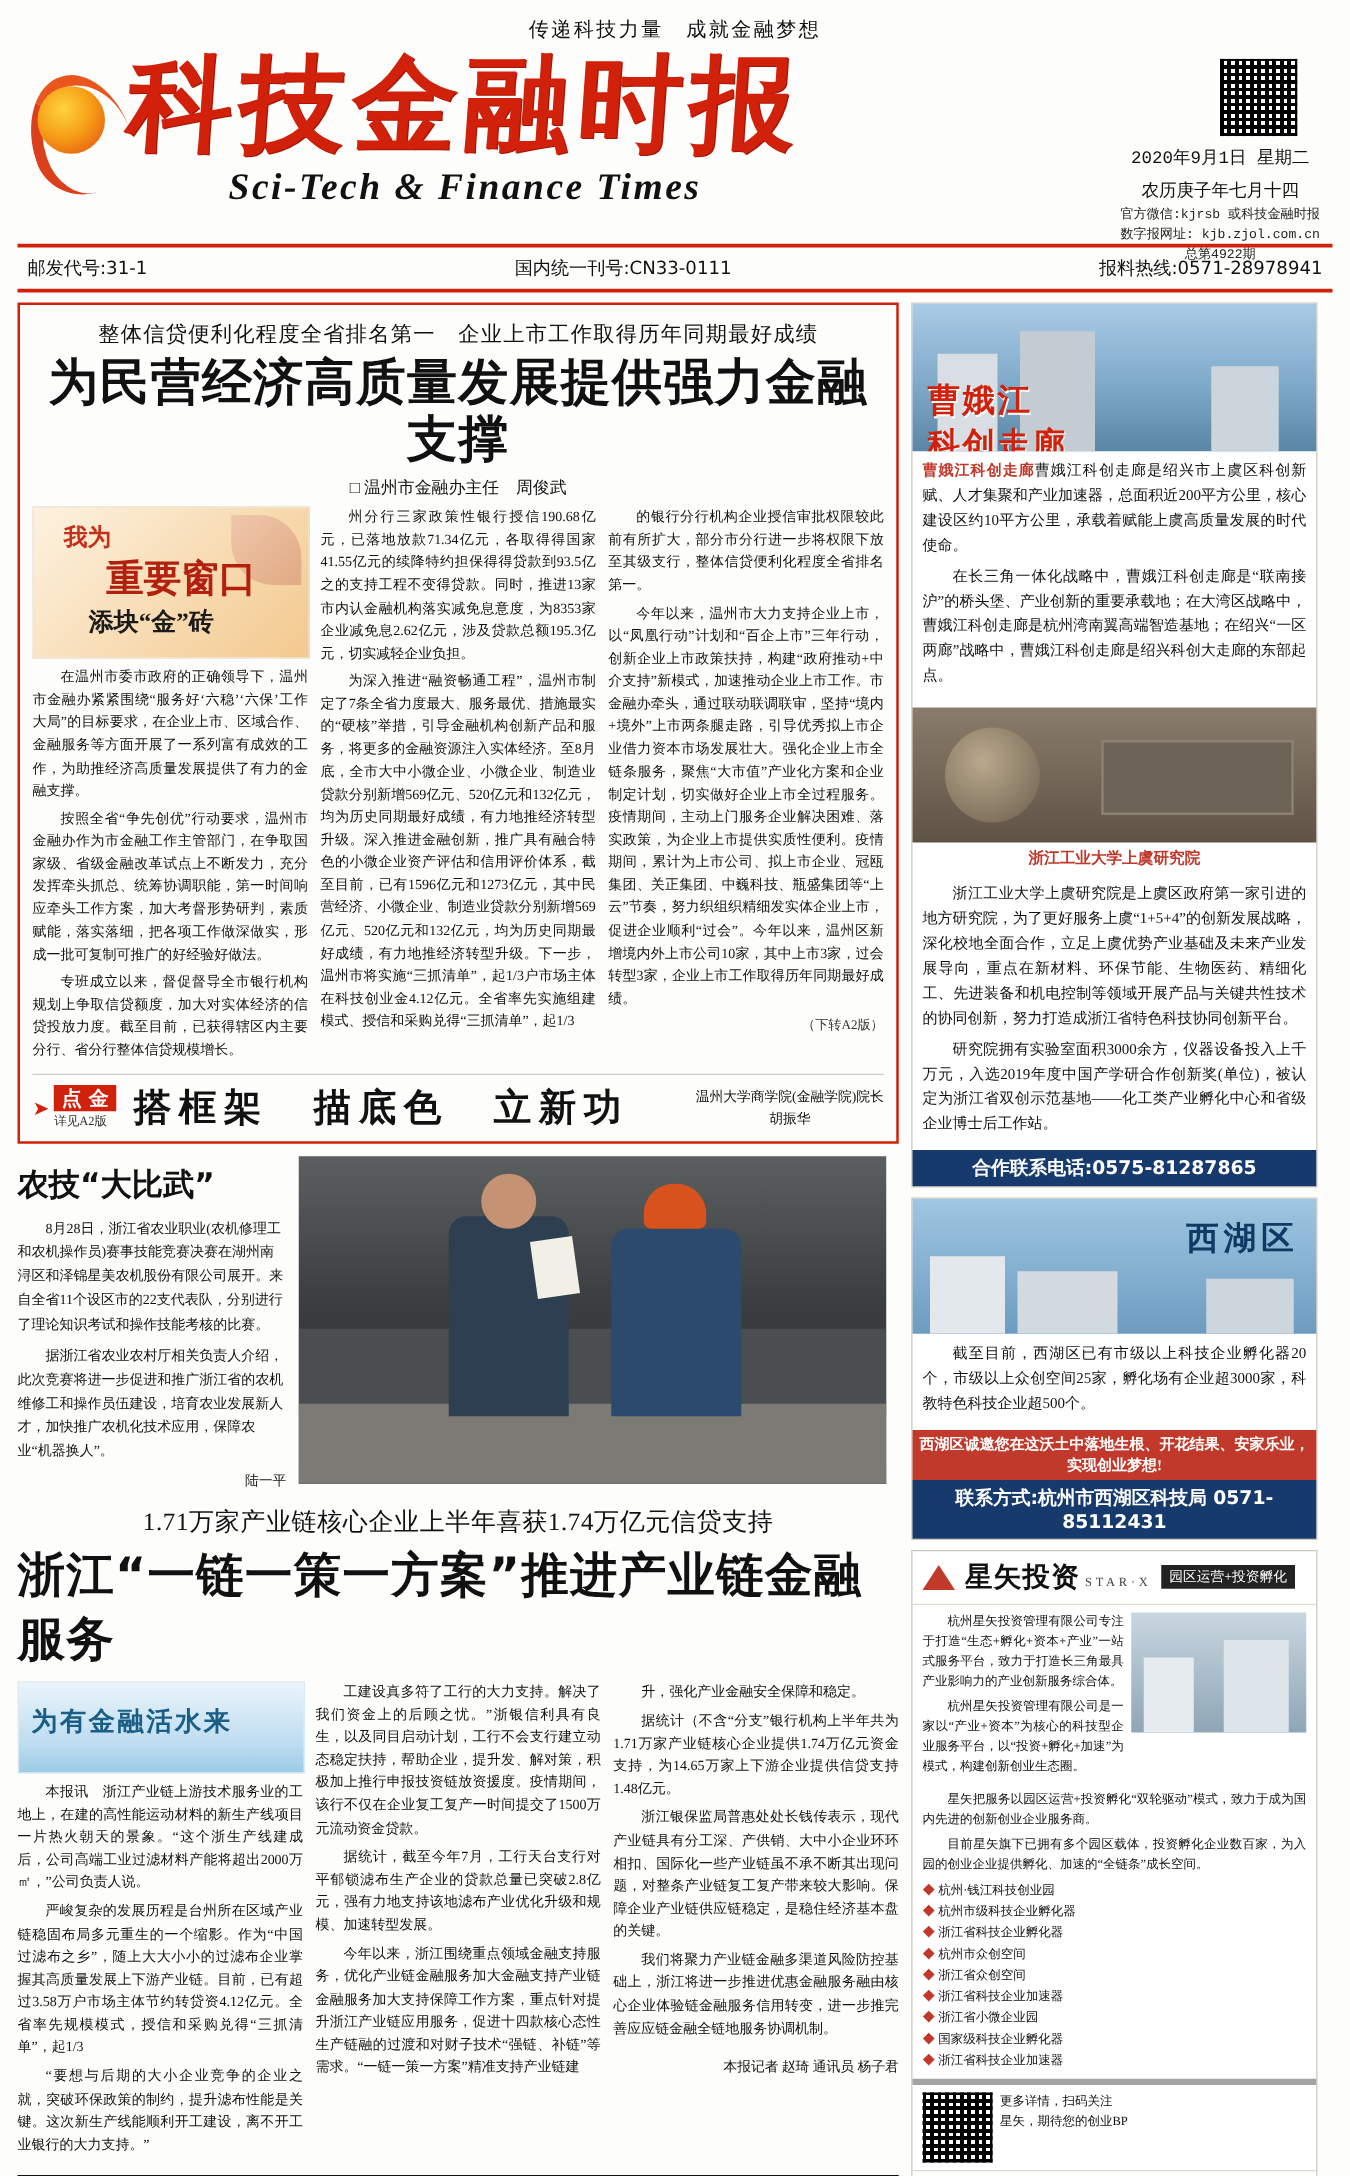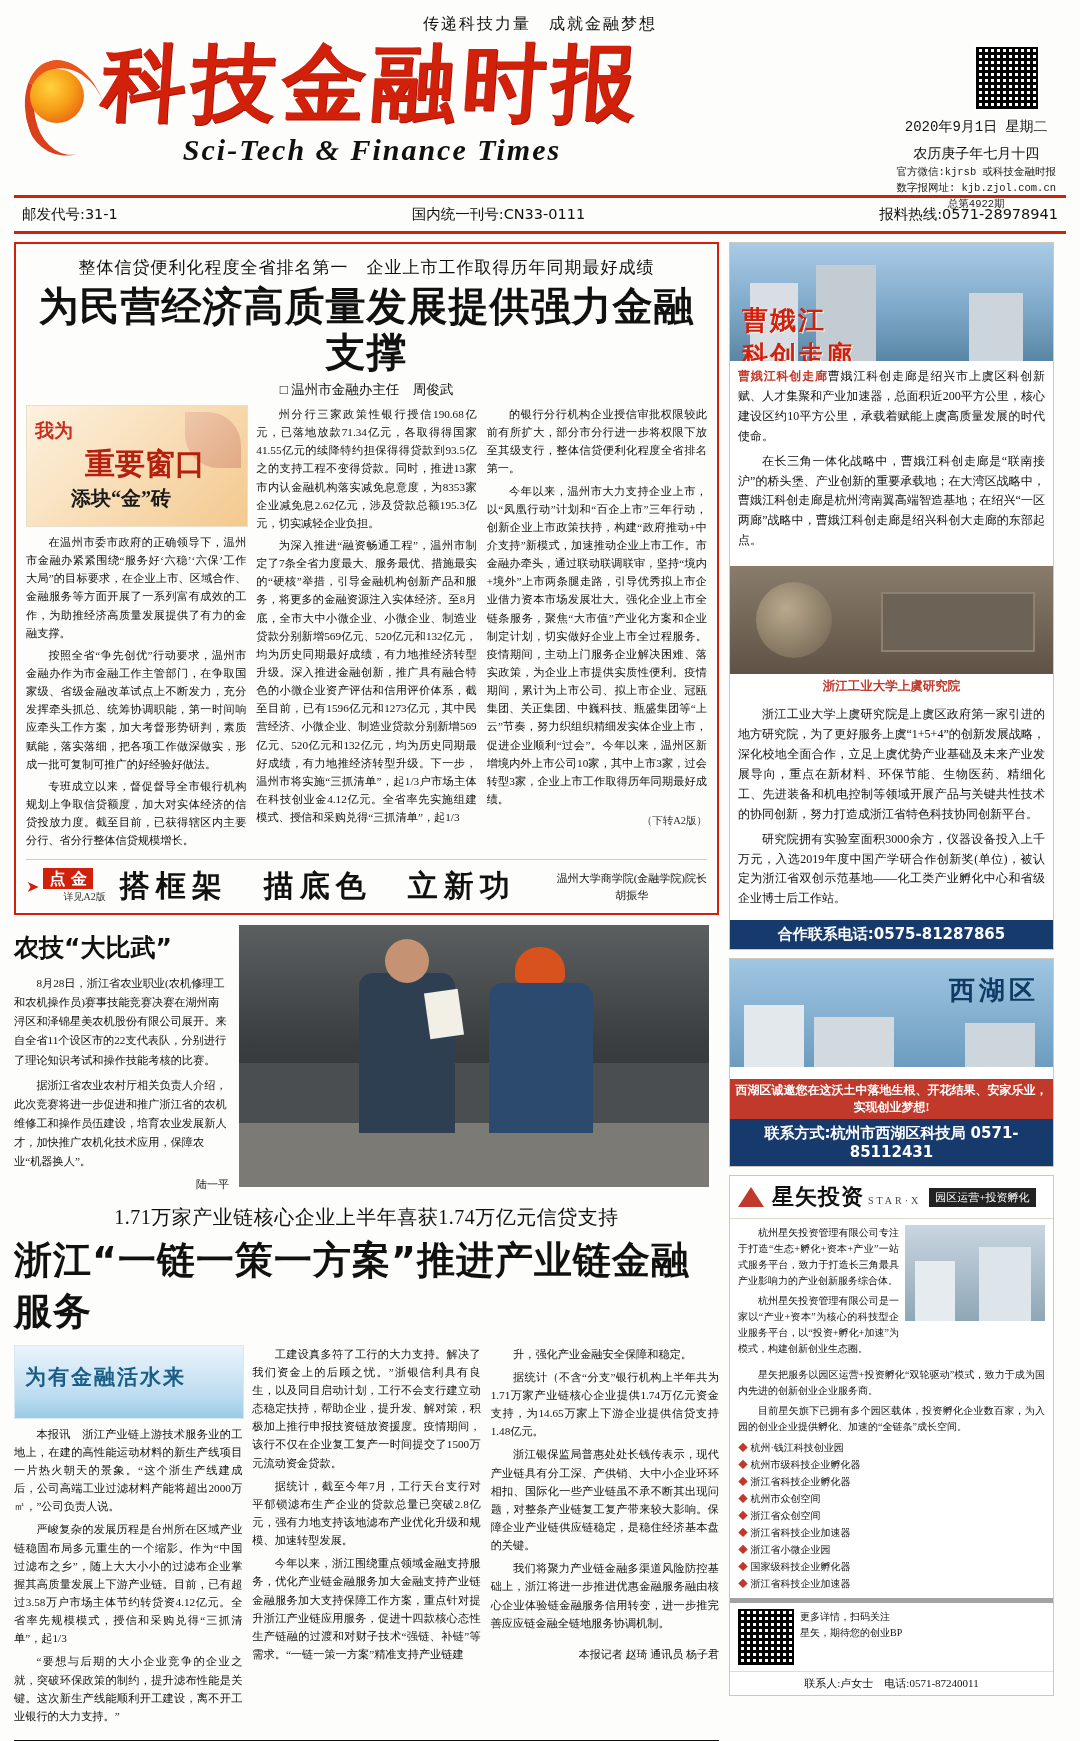--- a/index.html
+++ b/index.html
@@ -81,33 +81,33 @@
   }
   .byline{font-size:13.5px;text-align:center;margin-bottom:6px;}
   .lead-cols{display:flex;gap:10px;}
   .lead-col{width:33%;font-size:11.2px;line-height:1.62;text-align:justify;}
   .lead-col p{margin:0 0 4px;text-indent:2em;}
   .promo-img{
     width:100%;height:120px;margin-bottom:6px;position:relative;overflow:hidden;
     background:linear-gradient(135deg,#fdf2e0 0%,#f7d9ae 60%,#f3c98e 100%);
     border:1px solid #eadfc8;
   }
-  .promo-img .t1{position:absolute;left:8px;top:10px;font-size:19px;color:#c4301b;font-weight:700;}
+  .promo-img .t1{position:absolute;left:24px;top:10px;font-size:19px;color:#c4301b;font-weight:700;}
   .promo-img .t2{position:absolute;left:58px;top:34px;font-size:30px;color:#b3200e;font-weight:700;
     font-family:"DejaVu Sans","Liberation Sans",sans-serif;}
   .promo-img .t3{position:absolute;left:44px;top:76px;font-size:20px;color:#1a1a1a;font-weight:700;}
   .promo-img .leaf{position:absolute;right:6px;top:6px;width:56px;height:56px;border-radius:0 60% 0 60%;
     background:linear-gradient(135deg,#e8b4a0,#d08a6f);opacity:.55;}
   .cont{font-size:10.5px;text-align:right;color:#333;}
   .slogan-bar{display:flex;align-items:center;gap:14px;border-top:1px solid #ccc;margin-top:6px;padding-top:6px;}
   .dianjin{display:flex;align-items:center;gap:4px;}
   .dianjin .arrow{color:#d2210b;font-size:16px;}
   .dianjin .txt{background:#d2210b;color:#fff;font-weight:700;font-size:16px;padding:1px 6px;
     font-family:"DejaVu Sans","Liberation Sans",sans-serif;}
-  .dianjin .sub{font-size:10px;color:#333;display:block;text-align:left;margin-left:20px;}
+  .dianjin .sub{font-size:10px;color:#333;display:block;text-align:left;}
   .slogan-bar .big{
     font-family:"DejaVu Sans","Liberation Sans",sans-serif;font-weight:700;font-size:30px;letter-spacing:6px;flex:1;
   }
   .slogan-bar .auth{font-size:11px;text-align:center;line-height:1.5;}
 
   
   .photo-row{display:flex;gap:10px;margin-top:10px;}
   .photo-cap{width:215px;}
   .photo-cap h3{font-size:25px;margin:6px 0 10px;font-weight:700;
     font-family:"DejaVu Sans","Liberation Sans",sans-serif;}
@@ -352,20 +352,21 @@
       </div>
 
       <div class="rc-block">
         <div class="xihu-photo">
           <div class="bld x1"></div>
             <div class="bld x2"></div>
             <div class="bld x3"></div>
           <div class="t">西湖区</div>
         </div>
         <div class="rc-body">
+          <p>截至目前，西湖区已有市级以上科技企业孵化器20个，市级以上众创空间25家，孵化场有企业超3000家，科教特色科技企业超500个。</p>
         </div>
         <div class="rc-redline">西湖区诚邀您在这沃土中落地生根、开花结果、安家乐业，实现创业梦想!</div>
         <div class="rc-contact">联系方式:杭州市西湖区科技局 0571-85112431</div>
       </div>
 
       <div class="rc-block">
         <div class="star-hd">
           <span class="star-mark">
               <i></i>
             </span>

